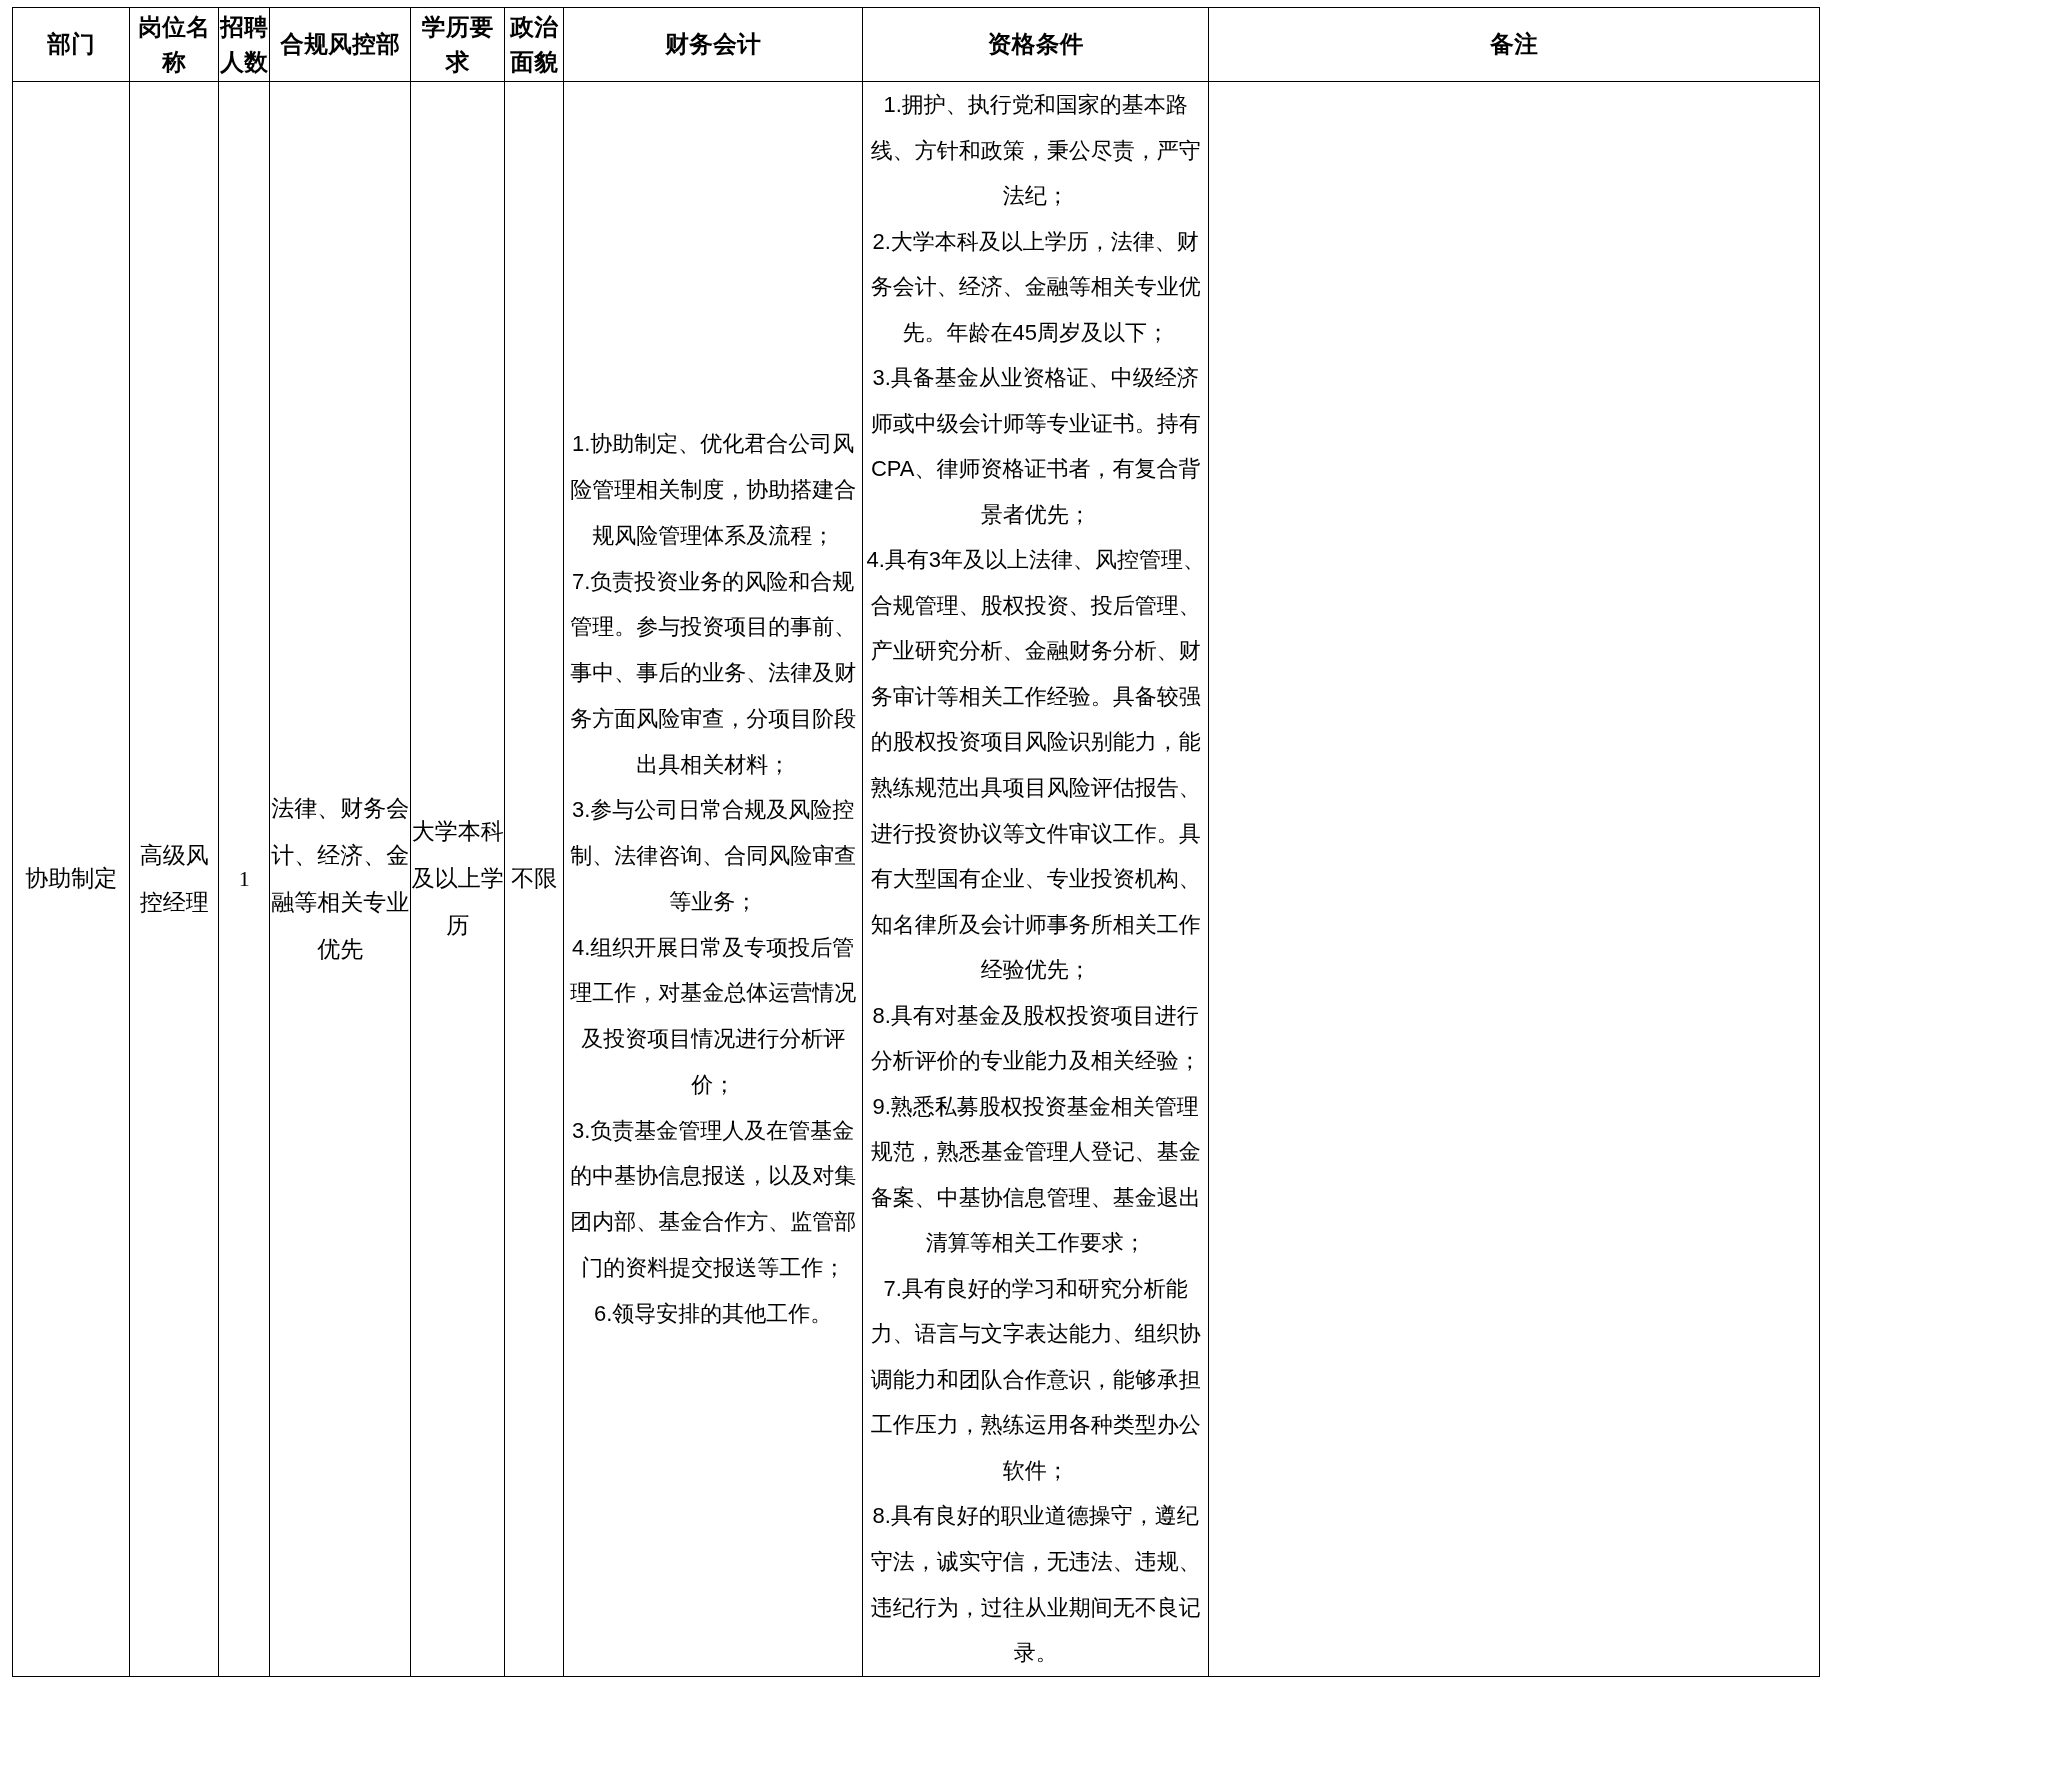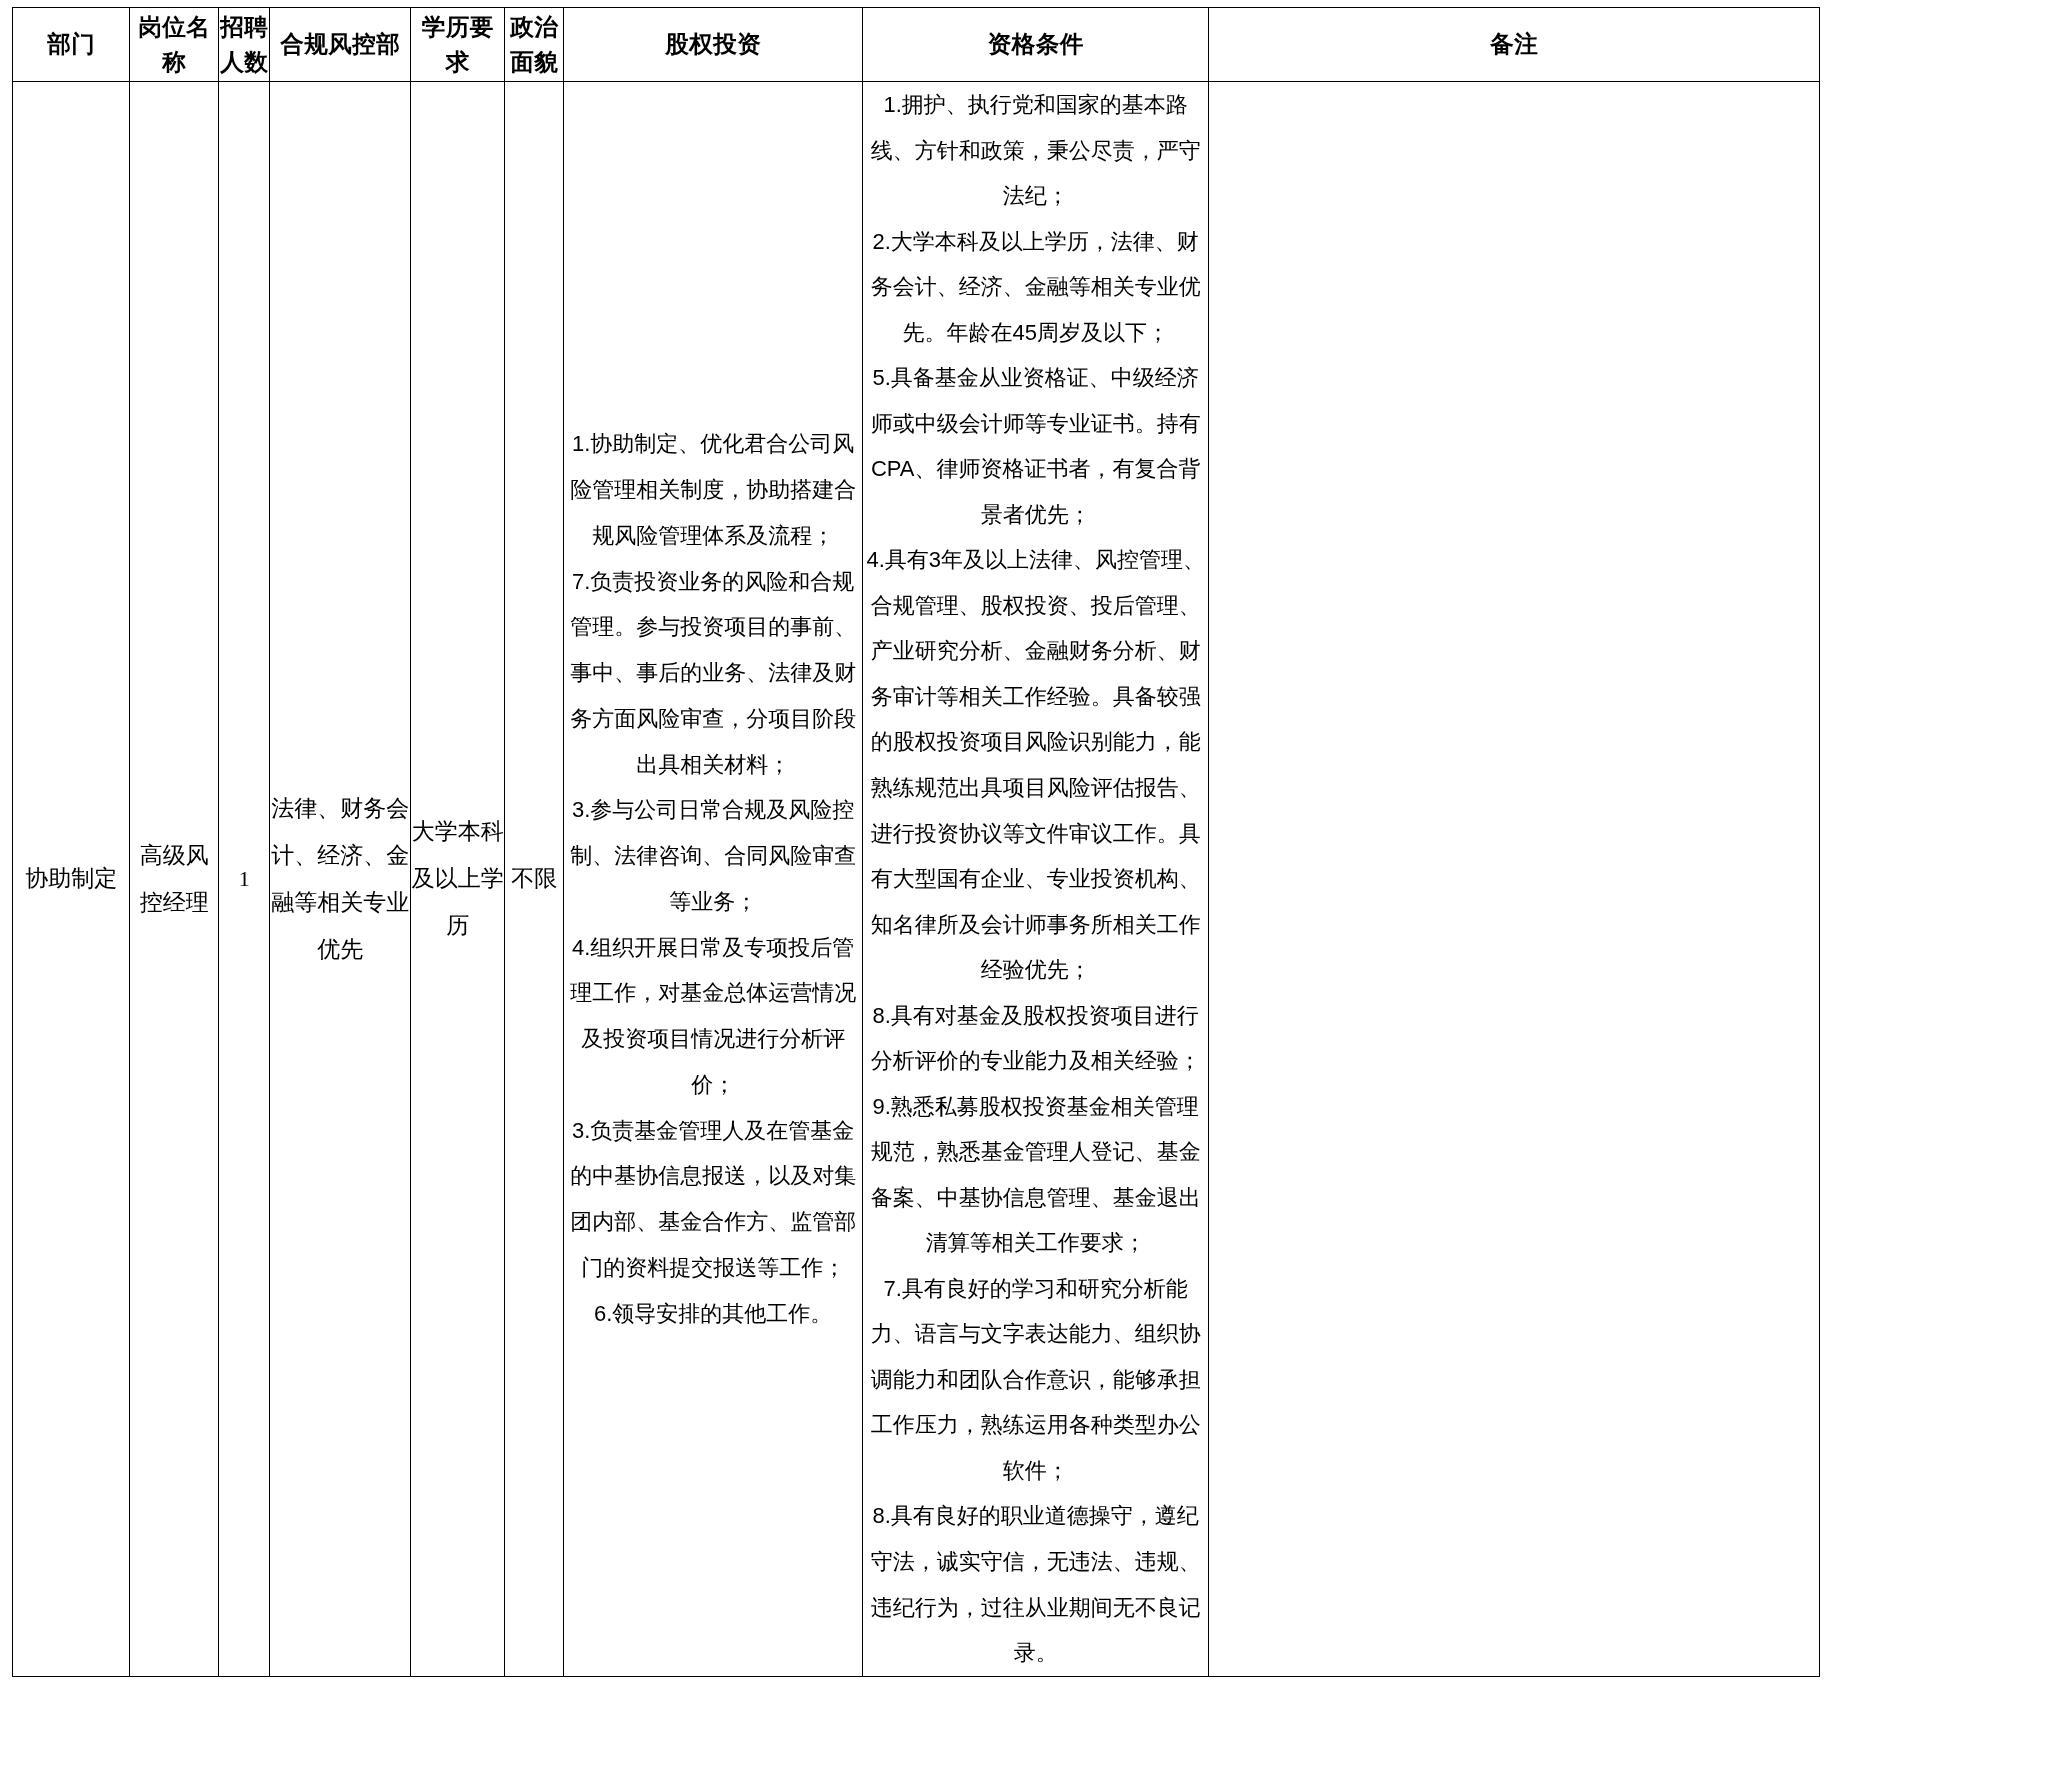--- a/index.html
+++ b/index.html
@@ -139,21 +139,21 @@
           <span class="hdr-line">合规风控部</span>
         </th>
         <th>
           <span class="hdr-line">学历要求</span>
         </th>
         <th>
           <span class="hdr-line">政治</span>
           <span class="hdr-line">面貌</span>
         </th>
         <th>
-          <span class="hdr-line">股权投资</span>
+          <span class="hdr-line">财务会计</span>
         </th>
         <th>
           <span class="hdr-line">资格条件</span>
         </th>
         <th>
           <span class="hdr-line">备注</span>
         </th>
       </tr>
     </thead>
 
@@ -174,21 +174,21 @@
             <p class="para">4.组织开展日常及专项投后管理工作，对基金总体运营情况及投资项目情况进行分析评价；</p>
             <p class="para">3.负责基金管理人及在管基金的中基协信息报送，以及对集团内部、基金合作方、监管部门的资料提交报送等工作；</p>
             <p class="para">6.领导安排的其他工作。</p>
           </div>
         </td>
 
         <td class="long-cell col-qual-cell">
           <div class="para-list">
             <p class="para">1.拥护、执行党和国家的基本路线、方针和政策，秉公尽责，严守法纪；</p>
             <p class="para">2.大学本科及以上学历，法律、财务会计、经济、金融等相关专业优先。年龄在45周岁及以下；</p>
-            <p class="para">5.具备基金从业资格证、中级经济师或中级会计师等专业证书。持有CPA、律师资格证书者，有复合背景者优先；</p>
+            <p class="para">3.具备基金从业资格证、中级经济师或中级会计师等专业证书。持有CPA、律师资格证书者，有复合背景者优先；</p>
             <p class="para">4.具有3年及以上法律、风控管理、合规管理、股权投资、投后管理、产业研究分析、金融财务分析、财务审计等相关工作经验。具备较强的股权投资项目风险识别能力，能熟练规范出具项目风险评估报告、进行投资协议等文件审议工作。具有大型国有企业、专业投资机构、知名律所及会计师事务所相关工作经验优先；</p>
             <p class="para">8.具有对基金及股权投资项目进行分析评价的专业能力及相关经验；</p>
             <p class="para">9.熟悉私募股权投资基金相关管理规范，熟悉基金管理人登记、基金备案、中基协信息管理、基金退出清算等相关工作要求；</p>
             <p class="para">7.具有良好的学习和研究分析能力、语言与文字表达能力、组织协调能力和团队合作意识，能够承担工作压力，熟练运用各种类型办公软件；</p>
             <p class="para">8.具有良好的职业道德操守，遵纪守法，诚实守信，无违法、违规、违纪行为，过往从业期间无不良记录。</p>
           </div>
         </td>
 
         <td class="remark-cell"></td>
       </tr>

